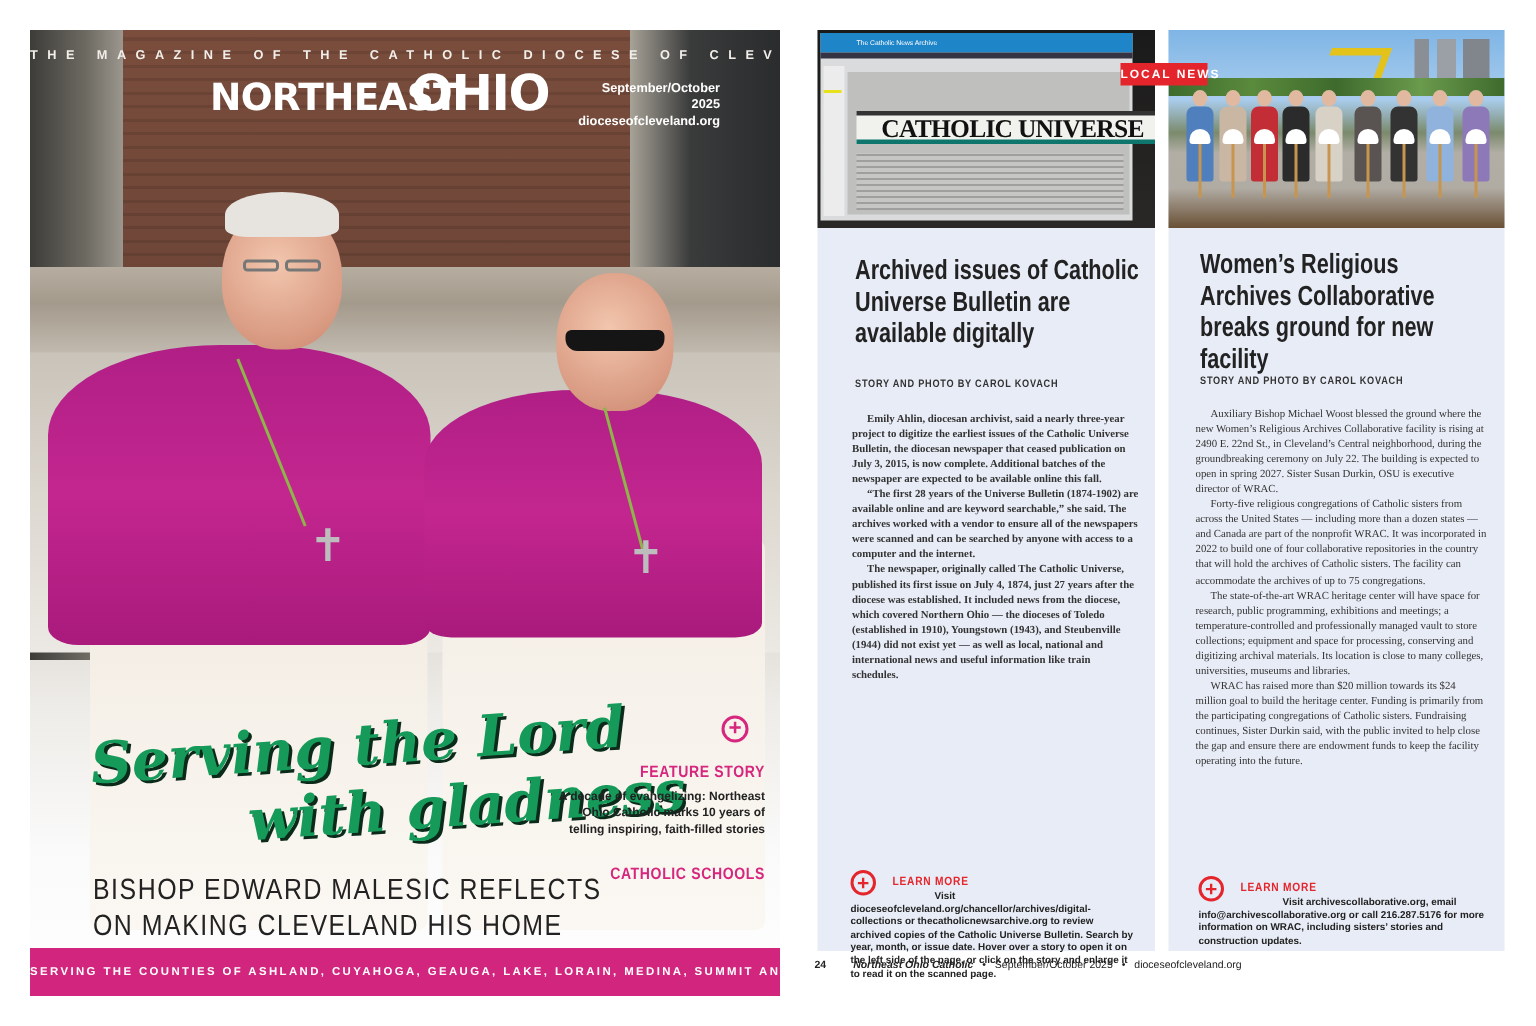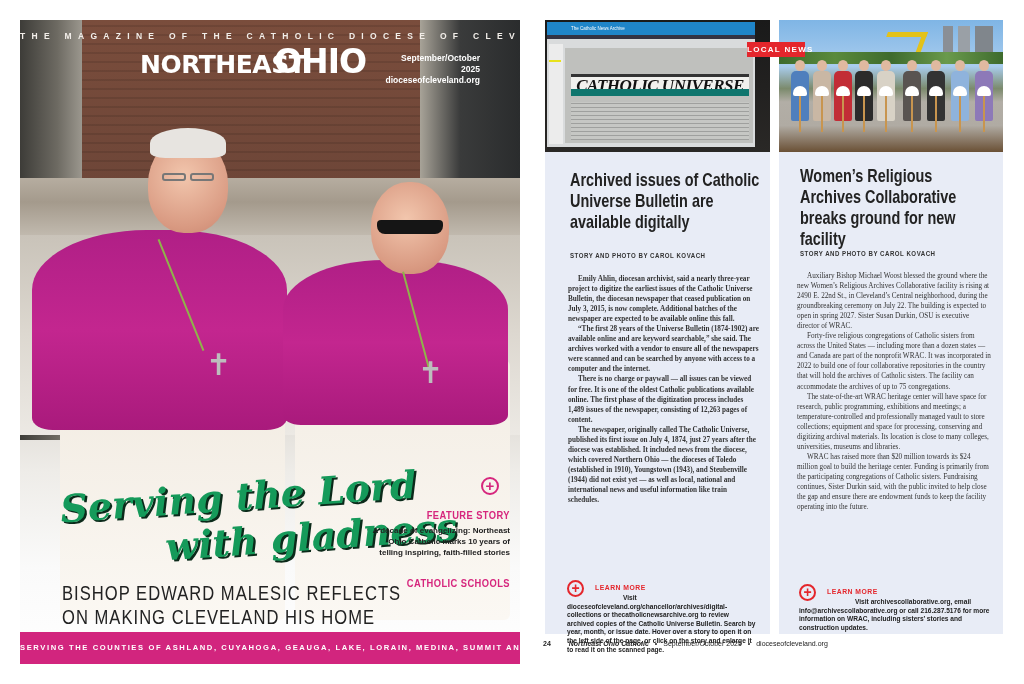--- a/index.html
+++ b/index.html
@@ -78,21 +78,21 @@
   .col { position: absolute; top: 0; background: #e8ecf6; height: 614px; }
   .col-left { left: 9px; width: 225px; }
   .col-right { left: 243px; width: 224px; }
 
   .photo { position: absolute; top: 0; left: 0; width: 100%; height: 132px; overflow: hidden; }
   .photo-archive { background: linear-gradient(180deg,#1a1a1a,#2a2826); }
   .photo-archive .screen { position: absolute; left: 2px; top: 2px; width: 208px; height: 125px; background: #d9dbdc; }
   .photo-archive .topbar { position: absolute; left: 0; top: 0; width: 100%; height: 13px; background: #1f85c9; color: #fff; font-size: 4.5px; line-height: 13px; padding-left: 24px; }
   .photo-archive .navbar { position: absolute; left: 0; top: 13px; width: 100%; height: 4px; background: #334; }
   .photo-archive .paper { position: absolute; left: 18px; top: 26px; width: 188px; height: 95px; background: #bfc0bd; }
-  .photo-archive .nameplate { position: absolute; left: 6px; top: 26px; width: 178px; height: 22px; background: #f1f1ee; border-top: 3px solid #333; border-bottom: 7px solid #0f766e; font-family: "Liberation Serif", serif; font-weight: bold; font-size: 17px; color: #111; line-height: 17px; text-align: center; letter-spacing: -0.5px; white-space: nowrap; overflow: hidden; font-style: italic; }
+  .photo-archive .nameplate { position: absolute; left: 6px; top: 26px; width: 208px; height: 22px; background: #f1f1ee; border-top: 3px solid #333; border-bottom: 3px solid #0f766e; font-family: "Liberation Serif", serif; font-weight: bold; font-size: 17px; color: #111; line-height: 17px; text-align: center; letter-spacing: -0.5px; white-space: nowrap; overflow: hidden; }
   .photo-archive .lines { position: absolute; left: 6px; top: 54px; width: 178px; height: 38px; background: repeating-linear-gradient(0deg,#9fa09e 0 1px,#c6c7c4 1px 4px); }
   .photo-archive .sidebar-strip { position: absolute; left: 2px; top: 22px; width: 14px; height: 100px; background: #ececec; }
   .photo-archive .yellow { position: absolute; left: 2px; top: 38px; width: 12px; height: 2px; background: #e8e21c; }
 
   .photo-ground { background: linear-gradient(180deg,#7fb5e5 0%,#a9cdee 35%,#7b8a6c 52%,#b2aea6 62%,#b0aba3 80%,#6a5035 100%); }
   .photo-ground .skyline { position: absolute; right: 10px; top: 6px; width: 50px; height: 30px; background: linear-gradient(90deg,#8a8f96 0 20%, transparent 20% 30%, #9aa0a6 30% 55%, transparent 55% 65%, #80868c 65%); }
   .photo-ground .excavator { position: absolute; left: 105px; top: 12px; width: 40px; height: 22px; border-top: 5px solid #e3c21a; border-right: 5px solid #e3c21a; transform: skewX(-20deg); }
   .photo-ground .trees { position: absolute; left: 0; top: 32px; width: 100%; height: 12px; background: linear-gradient(90deg,#3e6b2d,#5a8a3c,#3e6b2d,#6a9a4c,#3e6b2d); }
   .person { position: absolute; top: 40px; width: 18px; height: 70px; }
   .person .p-head { position: absolute; left: 4px; top: 0; width: 10px; height: 11px; border-radius: 50%; background: #e0b9a0; }
@@ -207,21 +207,20 @@
           <div class="lines"></div>
         </div>
       </div>
     </div>
 
     <div class="article-title">Archived issues of Catholic Universe Bulletin are available digitally</div>
     <div class="byline">STORY AND PHOTO BY CAROL KOVACH</div>
     <div class="body-text">
       <p>Emily Ahlin, diocesan archivist, said a nearly three-year project to digitize the earliest issues of the Catholic Universe Bulletin, the diocesan newspaper that ceased publication on July 3, 2015, is now complete. Additional batches of the newspaper are expected to be available online this fall.</p>
       <p>“The first 28 years of the Universe Bulletin (1874-1902) are available online and are keyword searchable,” she said. The archives worked with a vendor to ensure all of the newspapers were scanned and can be searched by anyone with access to a computer and the internet.</p>
-      <p>There is no charge or paywall — all issues can be viewed for free. It is one of the oldest Catholic publications available online. The first phase of the digitization process includes 1,489 issues of the newspaper, consisting of 12,263 pages of content.</p>
       <p>The newspaper, originally called The Catholic Universe, published its first issue on July 4, 1874, just 27 years after the diocese was established. It included news from the diocese, which covered Northern Ohio — the dioceses of Toledo (established in 1910), Youngstown (1943), and Steubenville (1944) did not exist yet — as well as local, national and international news and useful information like train schedules.</p>
     </div>
     <div class="learn-more">
       <div class="lm-plus">+</div>
       <div class="lm-label">LEARN MORE</div>
       <div class="lm-text">Visit dioceseofcleveland.org/chancellor/archives/digital-collections or thecatholicnewsarchive.org to review archived copies of the Catholic Universe Bulletin. Search by year, month, or issue date. Hover over a story to open it on the left side of the page, or click on the story and enlarge it to read it on the scanned page.</div>
     </div>
   </div>
 
   <div class="local-news">LOCAL NEWS</div>

